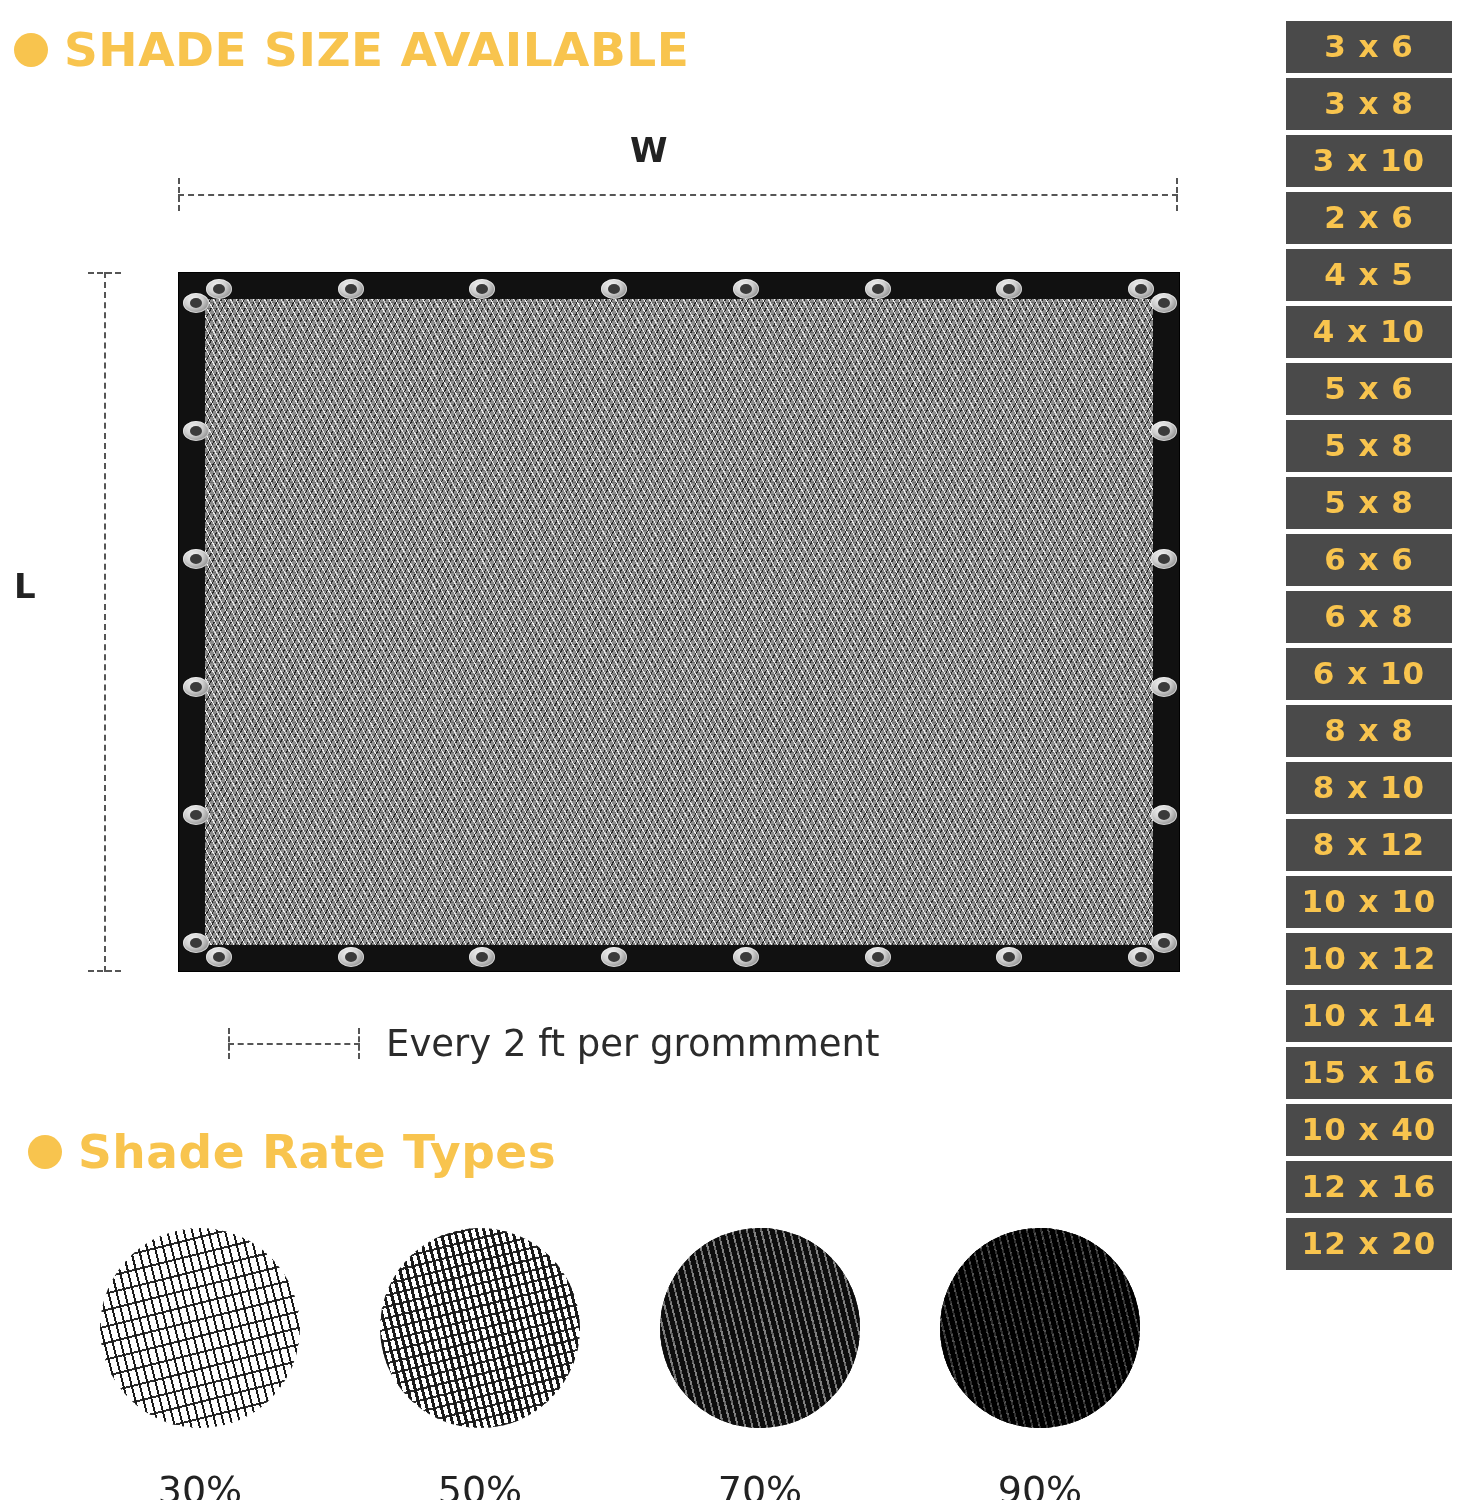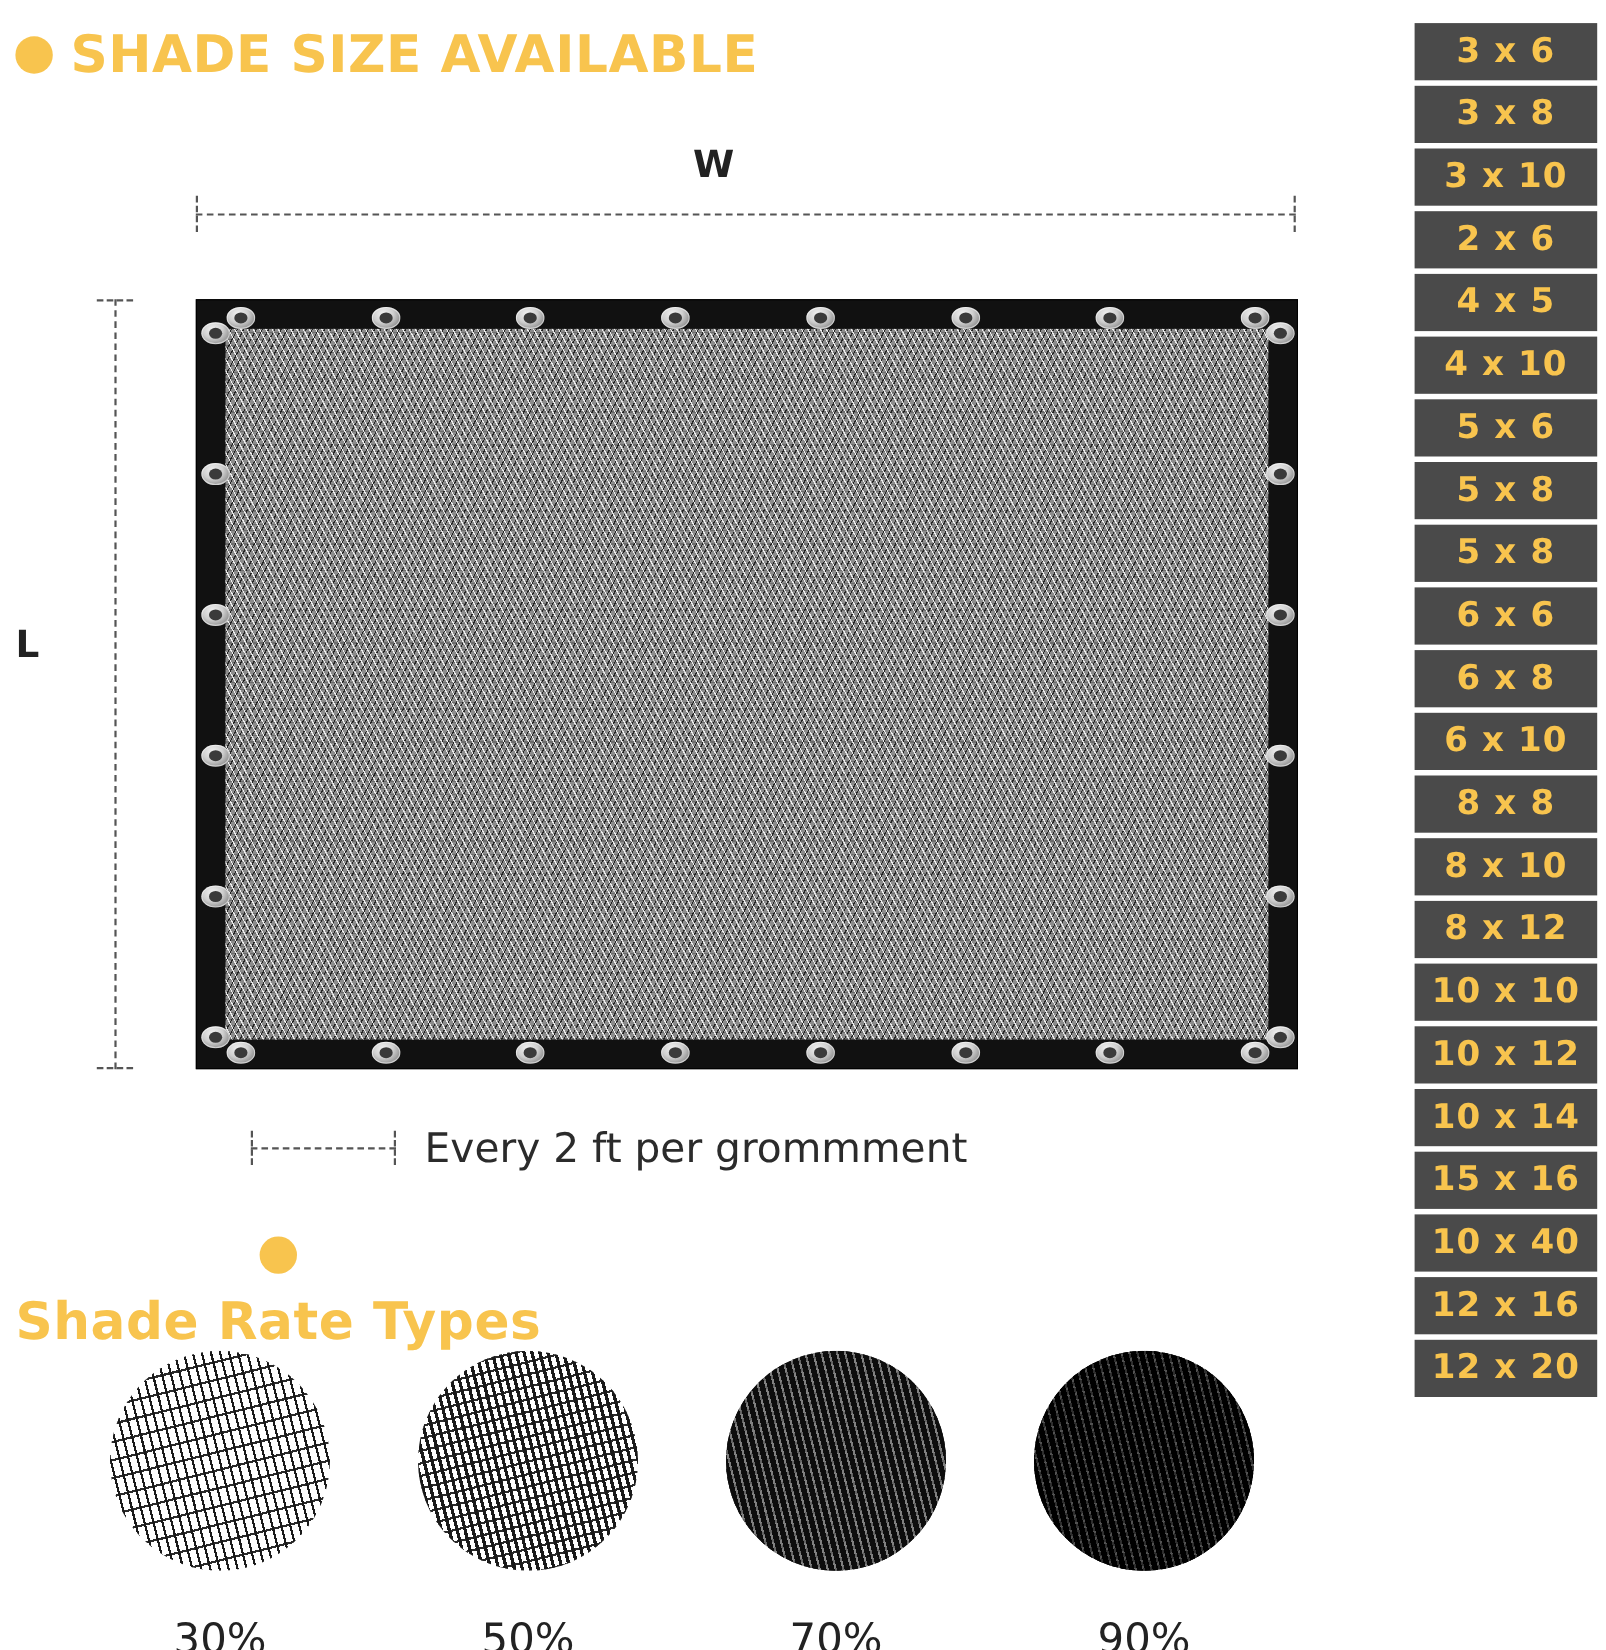--- a/index.html
+++ b/index.html
@@ -38,21 +38,21 @@
     flex: 0 0 auto;
   }
   .heading-text {
     color: #f8c44e;
     font-weight: bold;
     letter-spacing: 0.5px;
     white-space: nowrap;
   }
   #heading-shade-size { left: 14px; top: 22px; }
   #heading-shade-size .heading-text { font-size: 47px; }
-  #heading-shade-rate { left: 14px; top: 1124px; flex-direction: column; }
+  #heading-shade-rate { left: 28px; top: 1124px; }
   #heading-shade-rate .heading-text { font-size: 47px; }
 
   
   #w-label {
     position: absolute;
     left: 630px;
     top: 130px;
     font-size: 34px;
     color: #222;
     font-weight: bold;

